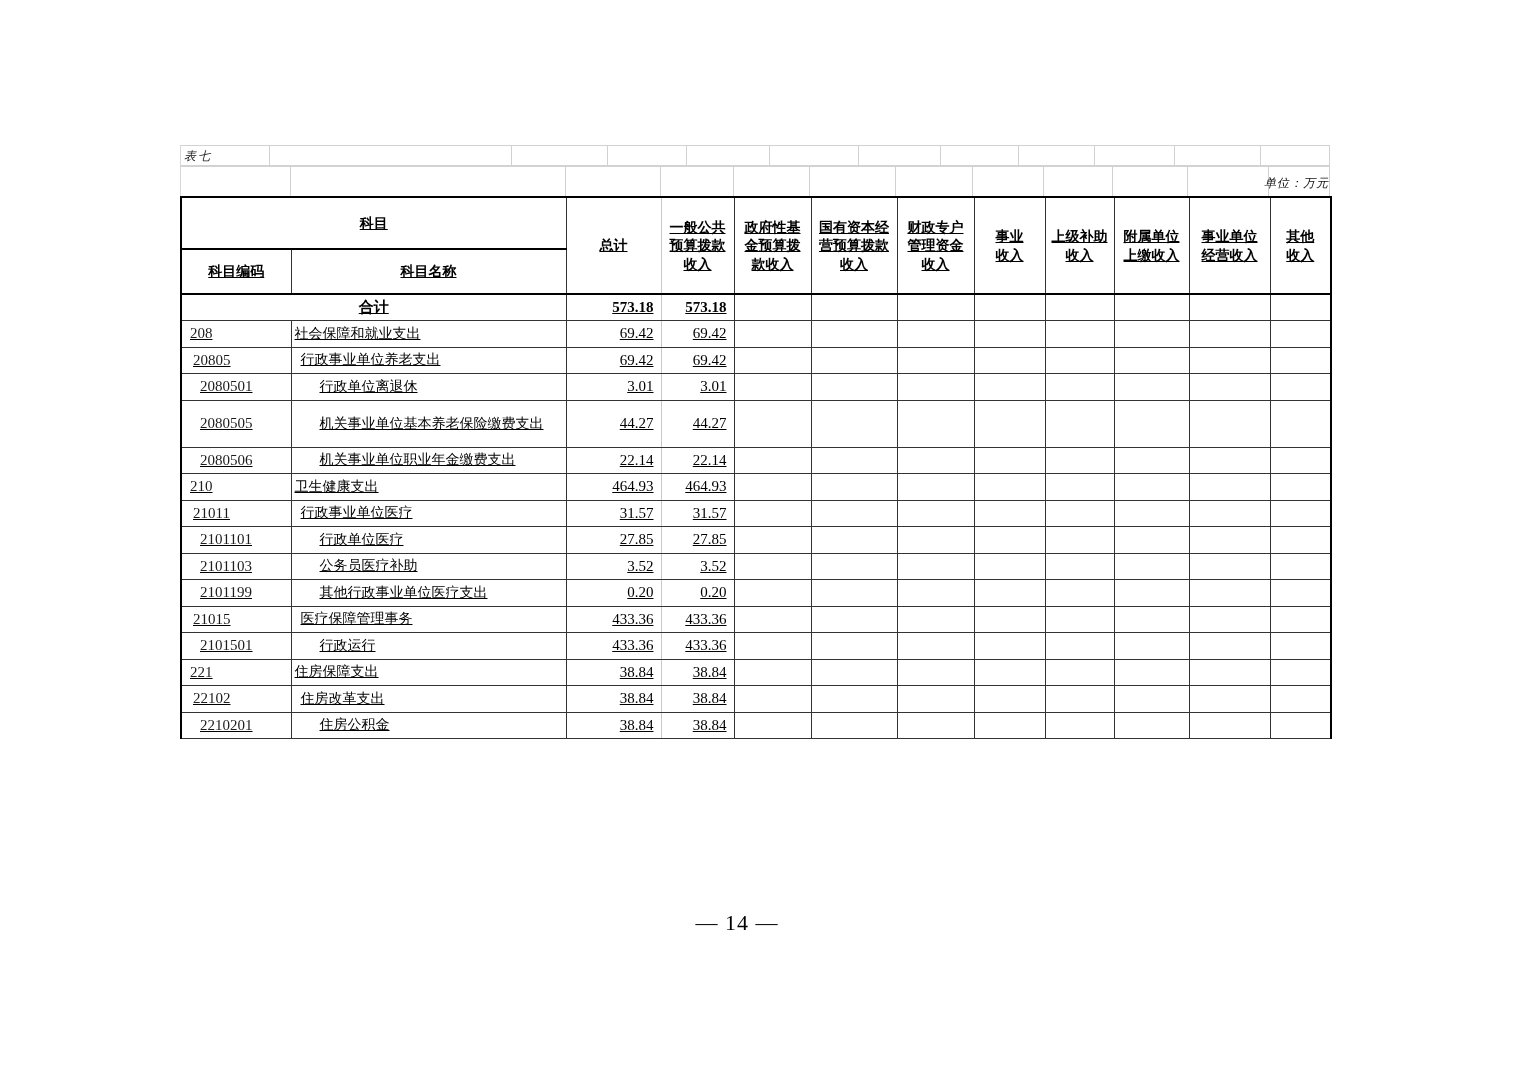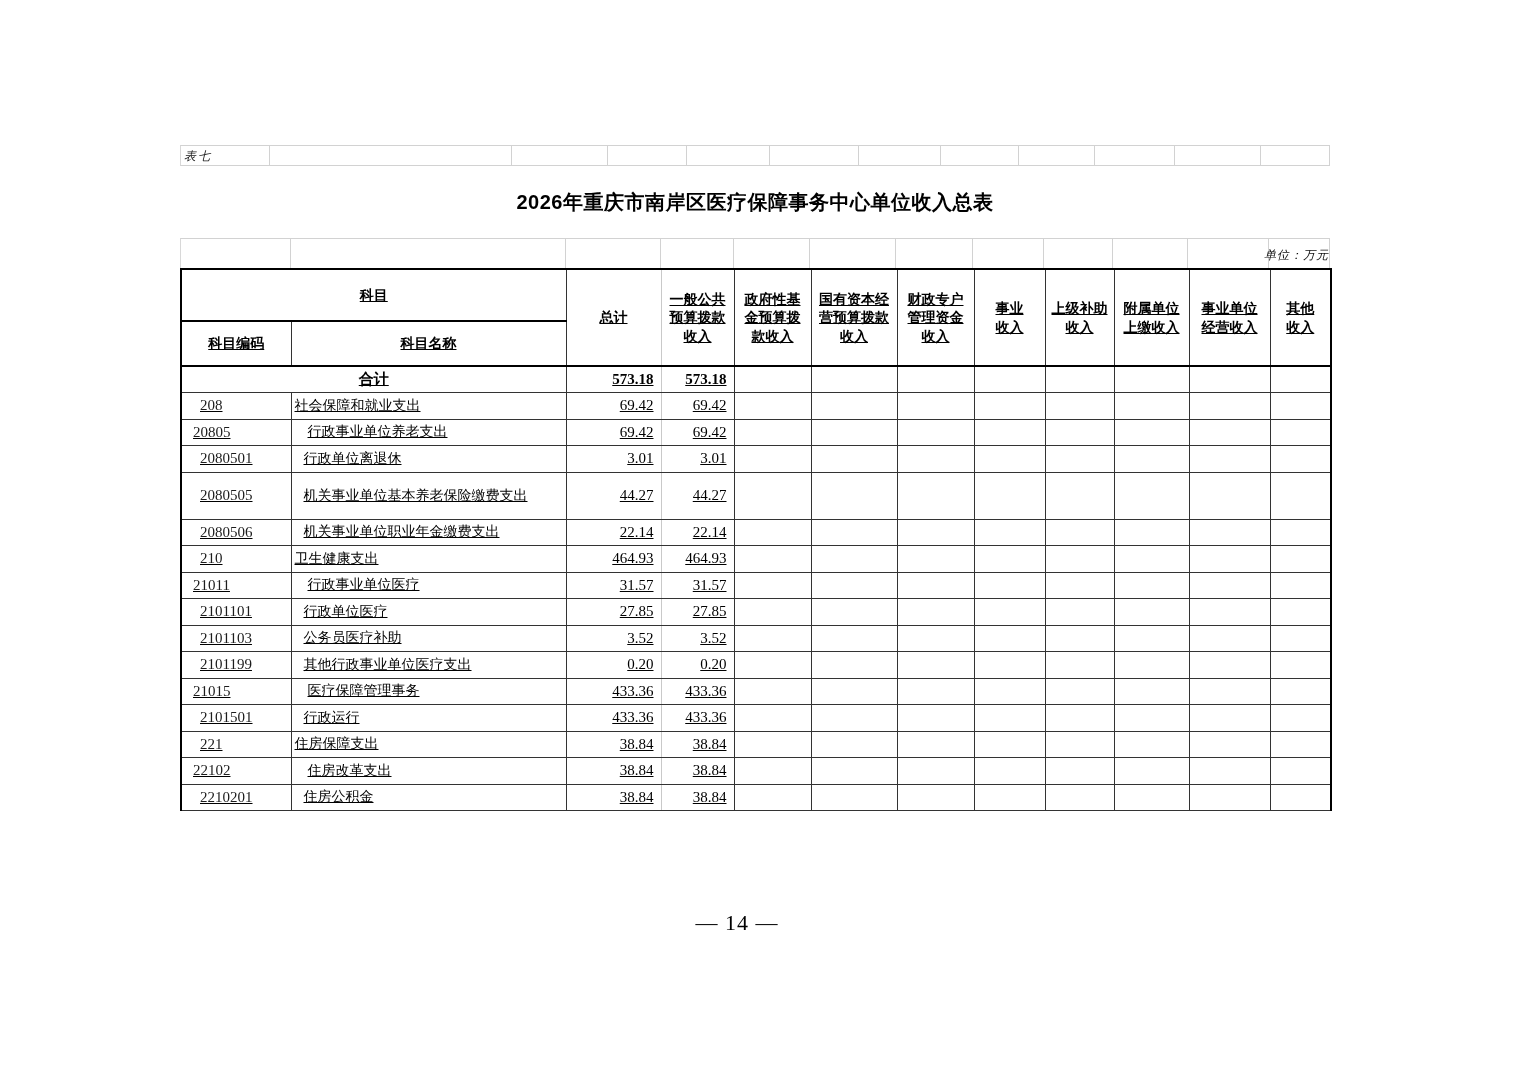--- a/index.html
+++ b/index.html
@@ -32,22 +32,22 @@
   tr.h2 { height:45px; }
 
   tbody tr { height:26.5px; }
   tbody tr.tall { height:47px;margin-left:20px; }
   tbody td { font-size:15px; vertical-align:middle; padding:0 2px; }
 
   td.code { text-align:left; font-size:15px; color:#1c1c1c; }
   td.name { text-align:left; font-size:14px; }
   td.num  { text-align:right; padding-right:7px; font-variant-numeric:tabular-nums; }
 
-  .lv1.code { padding-left:18px; }  .lv2.code { padding-left:11px; }  .lv3.code { padding-left:18px; }
-  .lv1.name { padding-left:3px; }  .lv2.name { padding-left:16px;  }  .lv3.name { padding-left:12px; }
+  .lv1.code { padding-left:8px; }  .lv2.code { padding-left:11px; }  .lv3.code { padding-left:18px; }
+  .lv1.name { padding-left:3px; }  .lv2.name { padding-left:9px;  }  .lv3.name { padding-left:28px; }
 
   tr.total-row td { font-weight:bold; }
   tr.total-row td.label { text-align:center; font-size:15px;margin-left:16px; }
 
   
   .lite-r { border-right-color:#c9c9c9 !important; }
   .lite-l { border-left-color:#c9c9c9 !important; }
 
   .footer { position:absolute; top:910px; left:0; width:1520px; text-align:center;
             font-size:22px; letter-spacing:1px; transform:translateX(-23px); }
@@ -66,23 +66,20 @@
       <div class="gcell" style="width: 77px;"></div>
       <div class="gcell" style="width: 86px;"></div>
       <div class="gcell" style="width: 77px;"></div>
       <div class="gcell" style="width: 71px;"></div>
       <div class="gcell" style="width: 69px;"></div>
       <div class="gcell" style="width: 75px;"></div>
       <div class="gcell" style="width: 81px;"></div>
       <div class="gcell" style="width: 61px;"></div>
     </div>
 
-  <div class="title-block">
-    <h1>2026年重庆市南岸区医疗保障事务中心单位收入总表</h1>
-  </div>
 
   <div class="grid-strip strip-units" id="strip-units">
     <span class="unit-note">单位：万元</span>
   <div class="gcell" style="width: 110px;"></div>
       <div class="gcell" style="width: 275px;"></div>
       <div class="gcell" style="width: 95px;"></div>
       <div class="gcell" style="width: 73px;"></div>
       <div class="gcell" style="width: 77px;"></div>
       <div class="gcell" style="width: 86px;"></div>
       <div class="gcell" style="width: 77px;"></div>

